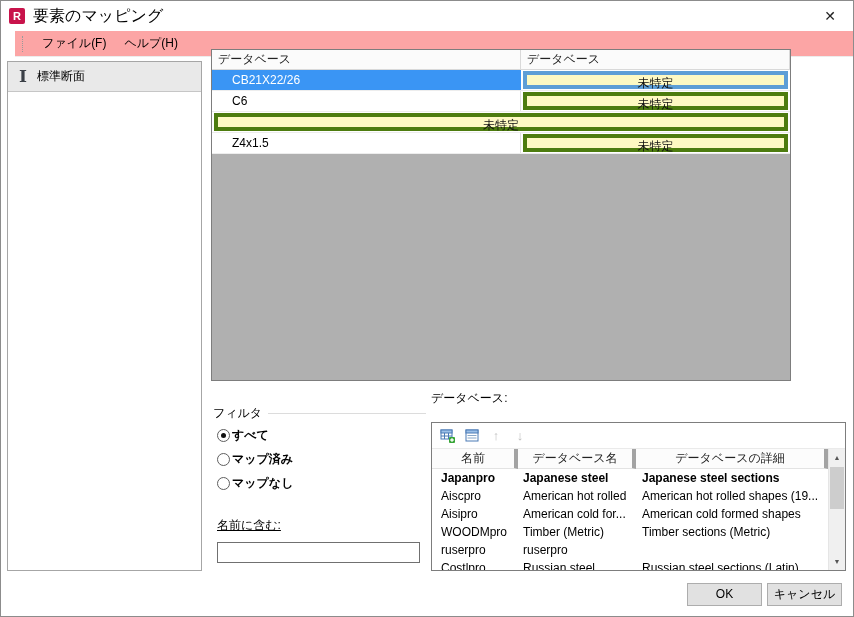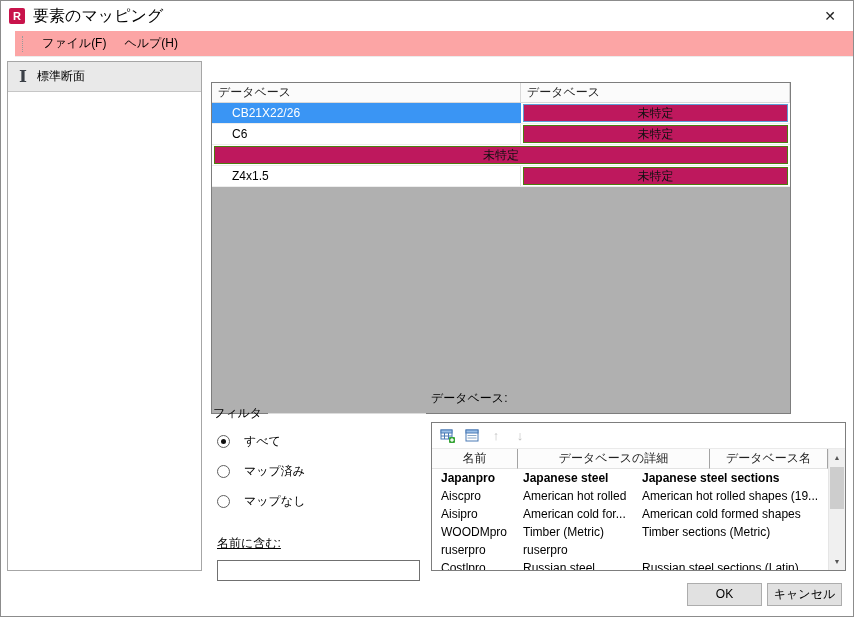--- a/index.html
+++ b/index.html
@@ -28,60 +28,60 @@
 
   
   .left-panel { position:absolute; left:6px; top:60px; width:195px; height:510px;
                 background:#fff; border:1px solid #a6a6a6; }
   .tree-item { height:30px; display:flex; align-items:center; gap:8px;
                background:#e9e9e9; border-bottom:1px solid #c6c6c6; padding:0 9px; }
   .ibeam { font-family:"DejaVu Serif","Liberation Serif",serif; font-weight:bold;
            font-size:17px; color:#3a3f46; width:12px; text-align:center; line-height:17px; }
 
   
-  .grid { position:absolute; left:210px; top:81px; width:580px; height:332px;
+  .grid { position:absolute; left:210px; top:48px; width:580px; height:332px;
           background:#b0b0b0; border:1px solid #7d7d7d; overflow:hidden; }
   .g-head { display:flex; height:20px; background:#fbfbfb; }
   .g-hcell { line-height:19px; padding-left:6px; border-right:1px solid #d9d9d9;
              border-bottom:1px solid #d9d9d9; color:#222; }
   .g-h1 { width:309px; } .g-h2 { flex:1; }
   .m-row { display:flex; height:21px; background:#fff; border-bottom:1px solid #ededed; }
   .m-name { width:309px; line-height:20px; padding-left:20px;
             border-right:1px solid #e2e2e2; overflow:hidden; white-space:nowrap; }
   .m-row.sel .m-name { background:#3a95f4; color:#fff; border-right-color:#3a95f4; }
   .m-val { flex:1; padding:1px 2px; background:#fff; }
-  .btn-unmapped { width:100%; height:100%; background:#be185d; border:1px solid #4d7c0f;
+  .btn-unmapped { width:100%; height:100%; background:#fef9c3; border:4px solid #4d7c0f;
                   text-align:center; line-height:16px; font-size:12px; color:#111; }
   .m-row.sel .btn-unmapped { border-color:#5e9ed6; }
 
   
   .filter { position:absolute; left:212px; top:404px; width:213px; height:166px; }
   .group-head { display:flex; align-items:center; height:16px; }
   .group-head .line { flex:1; height:1px; background:#dcdcdc; margin-left:6px; }
-  .radio-row { display:flex; align-items:center; gap:14px; height:20px; margin:10px 0 0 4px; }
+  .radio-row { display:flex; align-items:center; gap:2px; height:20px; margin:4px 0 0 4px;font-weight:bold; }
   .radio { width:13px; height:13px; border:1px solid #5f5f5f; border-radius:50%;
            background:#fff; position:relative; flex:none; }
   .radio.checked::after { content:""; position:absolute; left:3px; top:3px;
                           width:5px; height:5px; border-radius:50%; background:#101010; }
   .name-label { margin:24px 0 0 4px;text-decoration:underline; }
   .name-input { display:block; margin:8px 0 0 4px; width:203px; height:21px;
                 border:1px solid #707070; background:#fff; font:inherit; padding:0 4px; }
 
   
   .db-label { position:absolute; left:430px; top:389px; }
   .db-panel { position:absolute; left:430px; top:421px; width:415px; height:149px;
               background:#fff; border:1px solid #7d7d7d; overflow:hidden; }
   .db-toolbar { position:absolute; left:0; top:0; right:0; height:26px;
                 display:flex; align-items:center; gap:4px; padding-left:6px;
                 border-bottom:1px solid #eaeaea; }
   .tb-btn { width:20px; height:20px; display:flex; align-items:center; justify-content:center; }
   .tb-arrow { font-size:13px; color:#bdbdbd; }
   .db-head { position:absolute; left:0; top:26px; right:17px; height:20px; display:flex;
              background:#fcfcfc; }
-  .d-hcell { text-align:center; line-height:19px; border-right:1px solid #a3a3a3;
+  .d-hcell { text-align:center; line-height:19px; border-right:4px solid #a3a3a3;
              border-bottom:1px solid #e3e3e3; overflow:hidden; white-space:nowrap; color:#222; }
   .dc1 { width:86px; } .dc2 { width:118px; } .dc3 { flex:1; }
   .db-rows { position:absolute; left:0; top:46px; right:17px; bottom:0; overflow:hidden; }
   .d-row { display:flex; height:18px; line-height:18px; }
   .d-row.bold { font-weight:bold; }
   .d-c1 { width:86px; padding-left:9px; overflow:hidden; white-space:nowrap; }
   .d-c2 { width:118px; padding-left:5px; overflow:hidden; white-space:nowrap; }
   .d-c3 { flex:1; padding-left:6px; overflow:hidden; white-space:nowrap; }
 
   .scrollbar { position:absolute; top:26px; right:0; bottom:0; width:17px;
@@ -208,22 +208,22 @@
       <span class="tb-btn">
         <span class="tb-arrow">↑</span>
       </span>
       <span class="tb-btn">
         <span class="tb-arrow">↓</span>
       </span>
     </div>
 
     <div class="db-head">
       <div class="d-hcell dc1">名前</div>
+      <div class="d-hcell dc2">データベース名</div>
       <div class="d-hcell dc3">データベースの詳細</div>
-      <div class="d-hcell dc2">データベース名</div>
     </div>
 
     <div class="db-rows">
       <div class="d-row bold">
         <div class="d-c1">Japanpro</div>
         <div class="d-c2">Japanese steel</div>
         <div class="d-c3">Japanese steel sections</div>
       </div>
       <div class="d-row">
         <div class="d-c1">Aiscpro</div>

